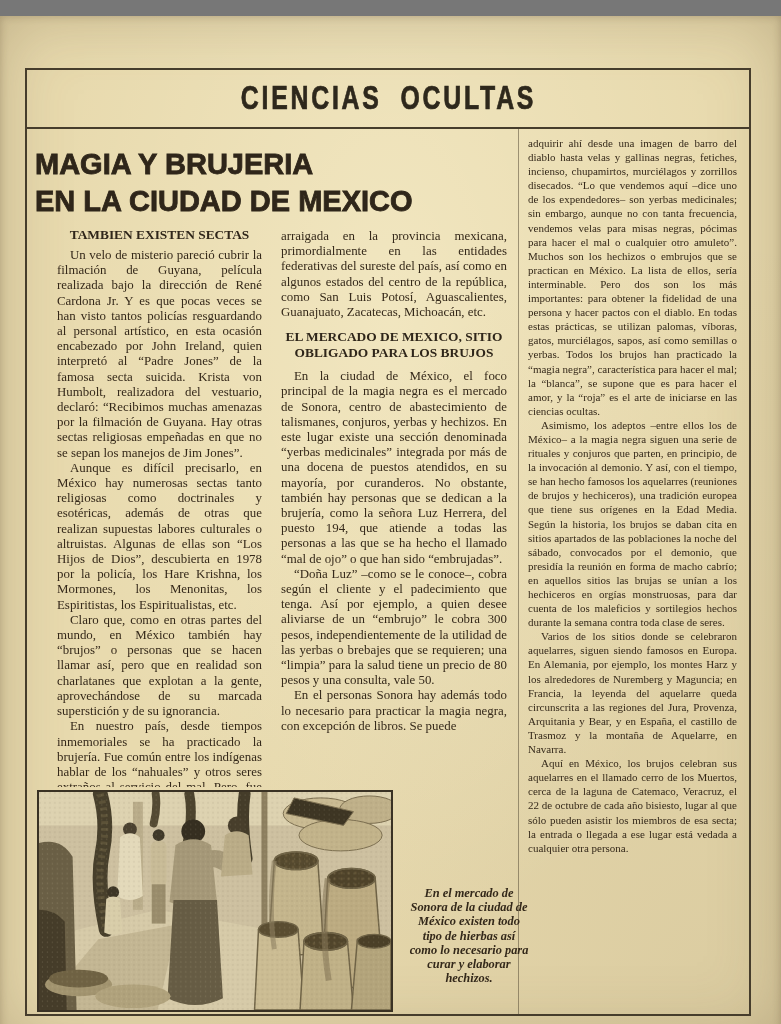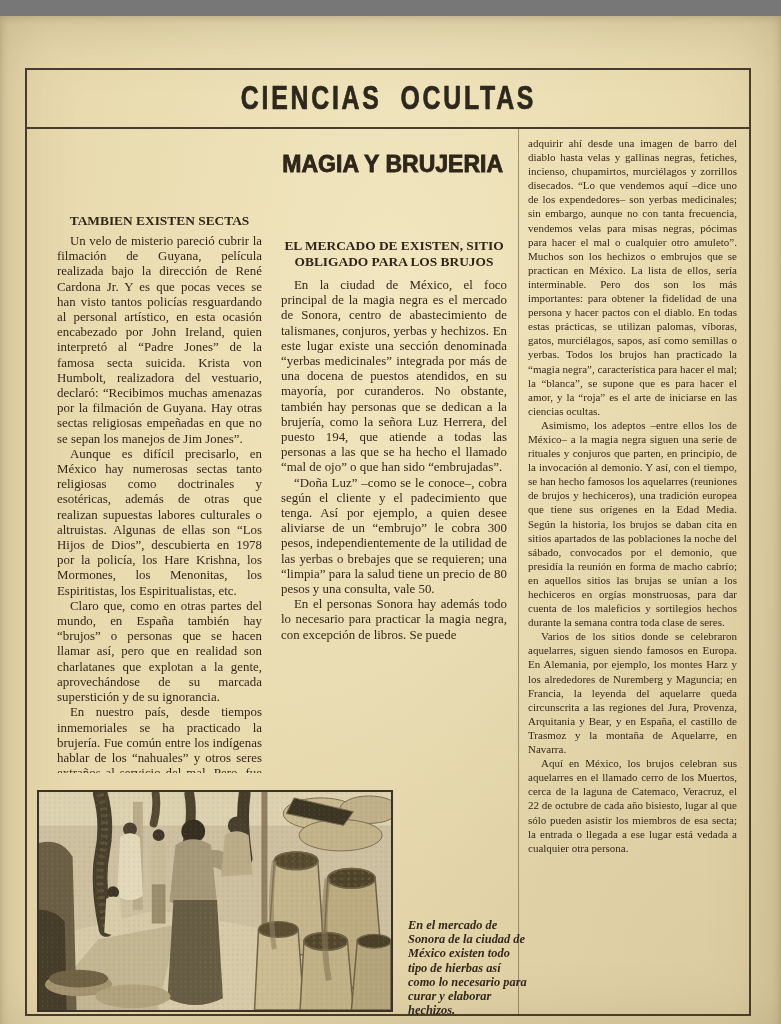--- a/index.html
+++ b/index.html
@@ -34,82 +34,84 @@
     letter-spacing:3px;word-spacing:10px;
     transform:scale(0.92,1.22);
     -webkit-text-stroke:0.6px #2e281c;
     white-space:nowrap;
   }
   .vrule{
     position:absolute;left:491px;top:59px;bottom:0;width:1px;
     background:rgba(90,78,56,0.55);
   }
   .article-title{
-    position:absolute;left:20px;top:76px;width:456px;
-    text-align:right;
+    position:absolute;left:8px;top:76px;width:456px;
+    text-align:left;
     font-family:"Liberation Sans", sans-serif;
-    font-weight:bold;font-size:23px;line-height:37px;
+    font-weight:bold;font-size:29px;line-height:37px;
     color:#2f261a;letter-spacing:0px;
     -webkit-text-stroke:0.8px #2f261a;
   }
   .col{
     position:absolute;
     font-size:12.9px;line-height:15.2px;text-align:justify;
     overflow:hidden;
   }
   .col p{margin:0;text-indent:13px;}
   .col p.noindent{text-indent:0;}
-  .col-1{left:30px;top:143px;width:205px;height:560px;}
+  .col-1{left:30px;top:157px;width:205px;height:560px;}
   .col-2{left:254px;top:159px;width:226px;height:562px;}
   .col-3{left:501px;top:66px;width:209px;height:878px;font-size:11px;line-height:14.1px;}
   .subhead{
     font-weight:bold;text-align:center;text-indent:0;
     font-size:13.4px;line-height:16px;color:#2f261a;
   }
   .subhead.first{margin-bottom:5px;}
   .subhead.mid{margin-top:9px;margin-bottom:8px;}
   .photo{
     position:absolute;left:10px;top:720px;width:356px;height:222px;
     border:2px solid #3a3224;box-sizing:border-box;
     background:#cdc0a0;
   }
   .photo svg{display:block;width:100%;height:100%;}
   .photo-caption{
-    position:absolute;left:381px;top:848px;width:122px;
+    position:absolute;left:381px;top:816px;width:122px;
     font-style:italic;font-weight:bold;
     font-size:12.4px;line-height:14.2px;
-    color:#33281a;text-align:left;
+    color:#33281a;text-align:center;
   }
 </style>
 </head>
 <body>
 
 <div class="page">
   <div class="frame">
 
     <div class="masthead">
       <span class="masthead-text">CIENCIAS OCULTAS</span>
     </div>
 
     <div class="vrule"></div>
 
     <div class="article-title">
       <div>MAGIA Y BRUJERIA</div>
+      <div>EN LA CIUDAD DE MEXICO</div>
     </div>
 
     <div class="col col-1">
       <div class="subhead first">TAMBIEN EXISTEN SECTAS</div>
       <p>Un velo de misterio pareció cubrir la filmación de Guyana, película realizada bajo la dirección de René Cardona Jr. Y es que pocas veces se han visto tantos policías resguardando al personal artístico, en esta ocasión encabezado por John Ireland, quien interpretó al “Padre Jones” de la famosa secta suicida. Krista von Humbolt, realizadora del vestuario, declaró: “Recibimos muchas amenazas por la filmación de Guyana. Hay otras sectas religiosas empeñadas en que no se sepan los manejos de Jim Jones”.</p>
       <p>Aunque es difícil precisarlo, en México hay numerosas sectas tanto religiosas como doctrinales y esotéricas, además de otras que realizan supuestas labores culturales o altruistas. Algunas de ellas son “Los Hijos de Dios”, descubierta en 1978 por la policía, los Hare Krishna, los Mormones, los Menonitas, los Espiritistas, los Espiritualistas, etc.</p>
-      <p>Claro que, como en otras partes del mundo, en España también hay “brujos” o personas que se hacen llamar así, pero que en realidad son charlatanes que explotan a la gente, aprovechándose de su marcada superstición y de su ignorancia.</p>
+      <p>Claro que, como en otras partes del mundo, en México también hay “brujos” o personas que se hacen llamar así, pero que en realidad son charlatanes que explotan a la gente, aprovechándose de su marcada superstición y de su ignorancia.</p>
       <p>En nuestro país, desde tiempos inmemoriales se ha practicado la brujería. Fue común entre los indígenas hablar de los “nahuales” y otros seres extraños al servicio del mal. Pero, fue en la época colonial cuando la magia negra tuvo mayor auge. Actualmente la brujería está</p>
     </div>
 
     <div class="col col-2">
-      <div class="subhead mid">EL MERCADO DE EXISTEN, SITIO OBLIGADO PARA LOS BRUJOS</div>
+      <p class="noindent">arraigada en la provincia mexicana, primordialmente en las entidades federativas del sureste del país, así como en algunos estados del centro de la república, como San Luis Potosí, Aguascalientes, Guanajuato, Zacatecas, Michoacán, etc.</p>
+      <div class="subhead mid">EL MERCADO DE MEXICO, SITIO OBLIGADO PARA LOS BRUJOS</div>
       <p>En la ciudad de México, el foco principal de la magia negra es el mercado de Sonora, centro de abastecimiento de talismanes, conjuros, yerbas y hechizos. En este lugar existe una sección denominada “yerbas medicinales” integrada por más de una docena de puestos atendidos, en su mayoría, por curanderos. No obstante, también hay personas que se dedican a la brujería, como la señora Luz Herrera, del puesto 194, que atiende a todas las personas a las que se ha hecho el llamado “mal de ojo” o que han sido “embrujadas”.</p>
       <p>“Doña Luz” –como se le conoce–, cobra según el cliente y el padecimiento que tenga. Así por ejemplo, a quien desee aliviarse de un “embrujo” le cobra 300 pesos, independientemente de la utilidad de las yerbas o brebajes que se requieren; una “limpia” para la salud tiene un precio de 80 pesos y una consulta, vale 50.</p>
       <p>En el personas Sonora hay además todo lo necesario para practicar la magia negra, con excepción de libros. Se puede</p>
     </div>
 
     <div class="col col-3">
       <p class="noindent">adquirir ahí desde una imagen de barro del diablo hasta velas y gallinas negras, fetiches, incienso, chupamirtos, murciélagos y zorrillos disecados. “Lo que vendemos aquí –dice uno de los expendedores– son yerbas medicinales; sin embargo, aunque no con tanta frecuencia, vendemos velas para misas negras, pócimas para hacer el mal o cualquier otro amuleto”. Muchos son los hechizos o embrujos que se practican en México. La lista de ellos, sería interminable. Pero dos son los más importantes: para obtener la fidelidad de una persona y hacer pactos con el diablo. En todas estas prácticas, se utilizan palomas, víboras, gatos, murciélagos, sapos, así como semillas o yerbas. Todos los brujos han practicado la “magia negra”, característica para hacer el mal; la “blanca”, se supone que es para hacer el amor, y la “roja” es el arte de iniciarse en las ciencias ocultas.</p>
       <p>Asimismo, los adeptos –entre ellos los de México– a la magia negra siguen una serie de rituales y conjuros que parten, en principio, de la invocación al demonio. Y así, con el tiempo, se han hecho famosos los aquelarres (reuniones de brujos y hechiceros), una tradición europea que tiene sus orígenes en la Edad Media. Según la historia, los brujos se daban cita en sitios apartados de las poblaciones la noche del sábado, convocados por el demonio, que presidía la reunión en forma de macho cabrío; en aquellos sitios las brujas se unían a los hechiceros en orgías monstruosas, para dar cuenta de los maleficios y sortilegios hechos durante la semana contra toda clase de seres.</p>
       <p>Varios de los sitios donde se celebraron aquelarres, siguen siendo famosos en Europa. En Alemania, por ejemplo, los montes Harz y los alrededores de Nuremberg y Maguncia; en Francia, la leyenda del aquelarre queda circunscrita a las regiones del Jura, Provenza, Arquitania y Bear, y en España, el castillo de Trasmoz y la montaña de Aquelarre, en Navarra.</p>
       <p>Aquí en México, los brujos celebran sus aquelarres en el llamado cerro de los Muertos, cerca de la laguna de Catemaco, Veracruz, el 22 de octubre de cada año bisiesto, lugar al que sólo pueden asistir los miembros de esa secta; la entrada o llegada a ese lugar está vedada a cualquier otra persona.</p>

